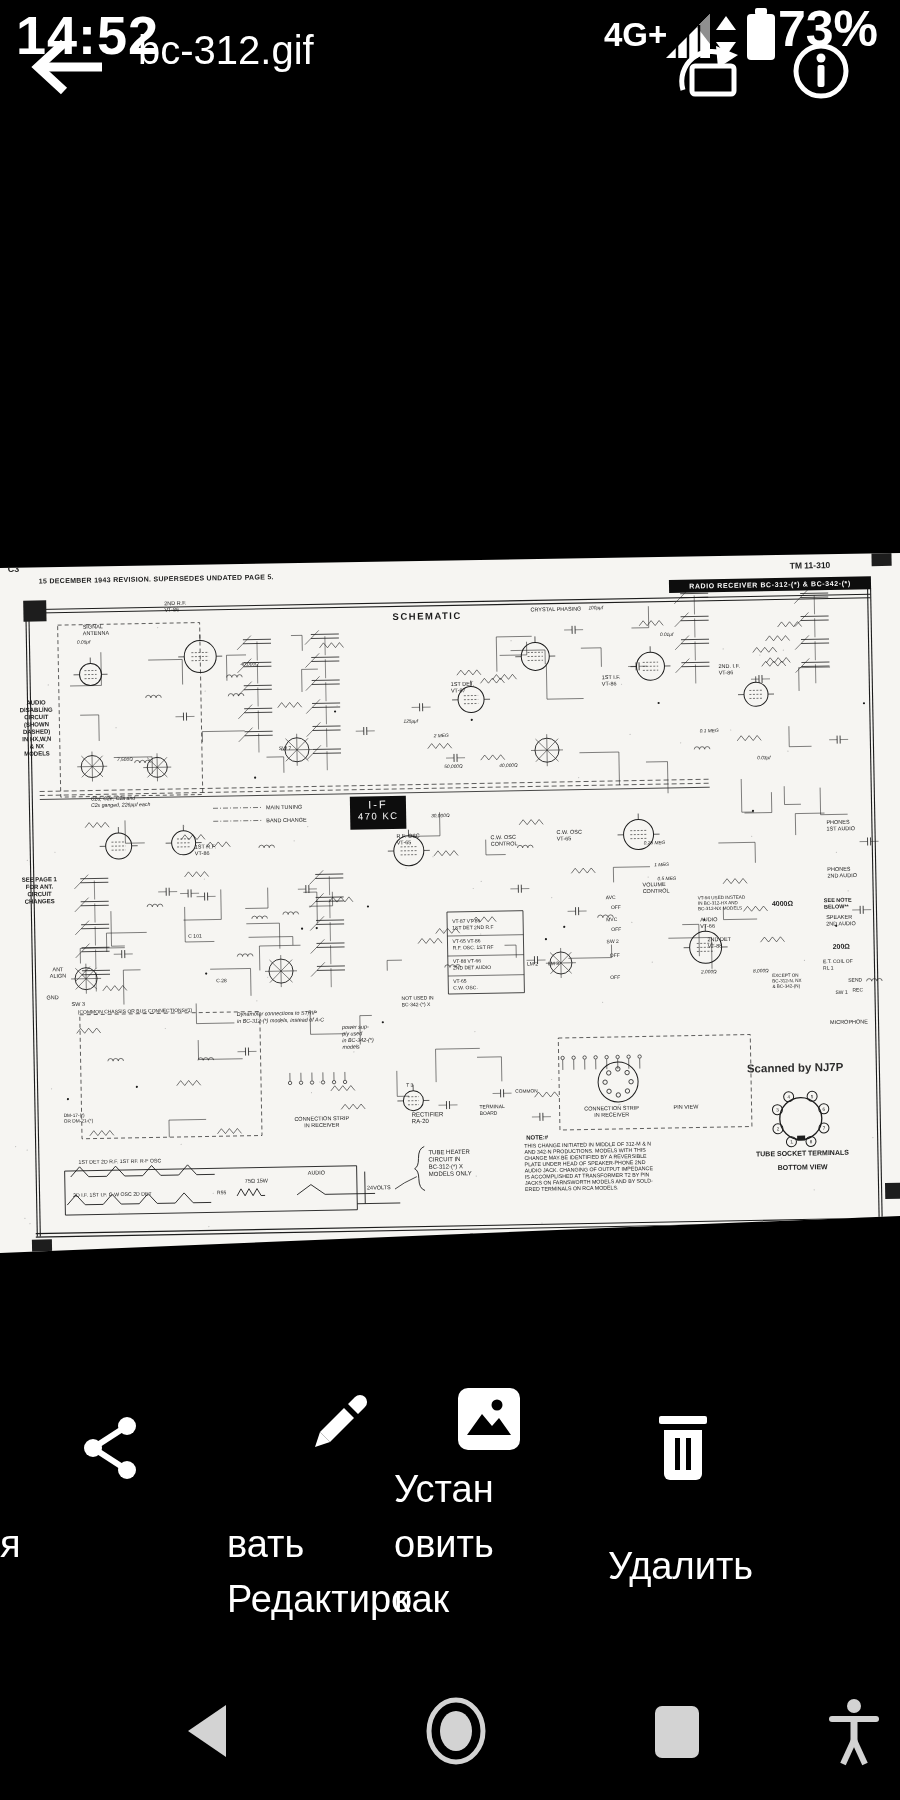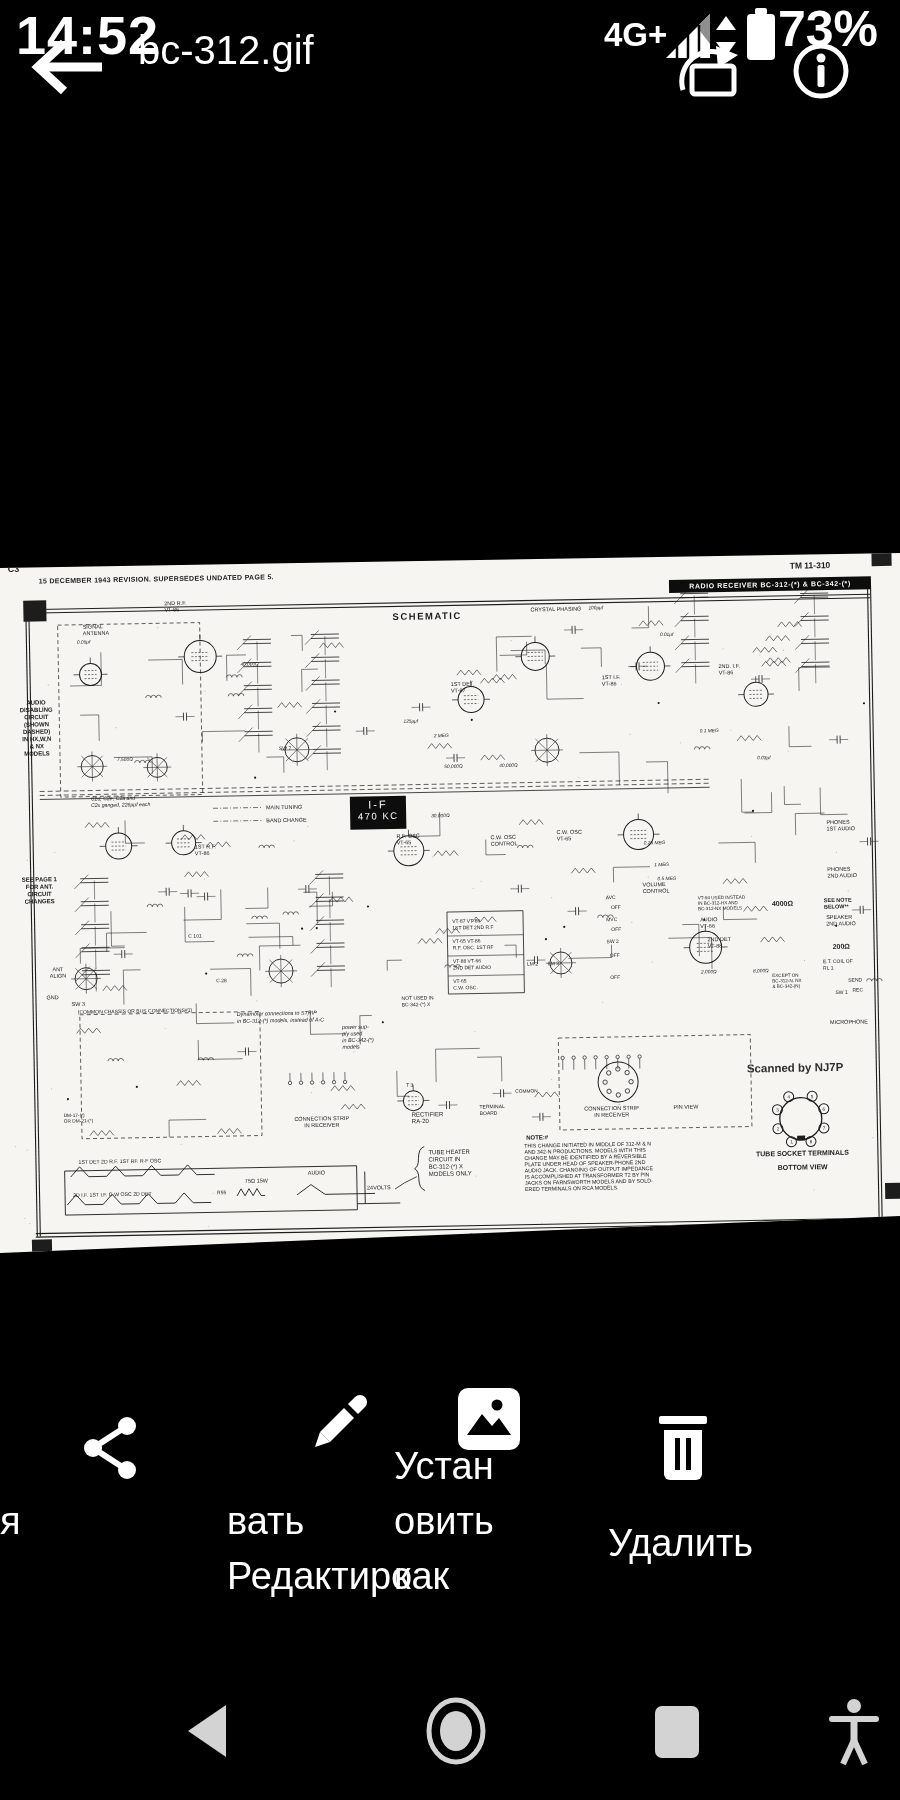--- a/index.html
+++ b/index.html
@@ -22,21 +22,21 @@
   .ifbox{left:352px;top:255px;width:56px;height:33px;background:#0d0d0d;color:#fafafa;
          text-align:center;}
   .ifbox .l1{display:block;font-size:11px;letter-spacing:2px;margin-top:2px;}
   .ifbox .l2{display:block;font-size:9.5px;letter-spacing:1.5px;}
   .hdr-c3{left:14px;top:16px;font-size:9px;font-weight:700;}
   .hdr-rev{left:45px;top:30px;font-size:7px;font-weight:600;letter-spacing:.3px;}
   .hdr-tm{left:796px;top:27px;font-size:8.5px;font-weight:600;}
   .hdr-schem{left:398px;top:70px;font-size:9.5px;font-weight:700;letter-spacing:1.5px;}
   .scanned{left:744px;top:528px;font-size:11.5px;font-weight:700;color:#2e2e2e;}
   
-  .act-label{font-size:38px;line-height:55px;color:#fff;font-weight:400;}
+  .act-label{font-size:38px;line-height:55px;color:#fff;font-weight:400;margin-top:23px;}
   .act-label span{display:block;}
   
   svg{display:block;}
   text{font-family:"Liberation Sans",sans-serif;}
 </style>
 </head>
 <body>
 
 <div class="abs st-time">14:52</div>
 <div class="abs st-net">4G+</div>

